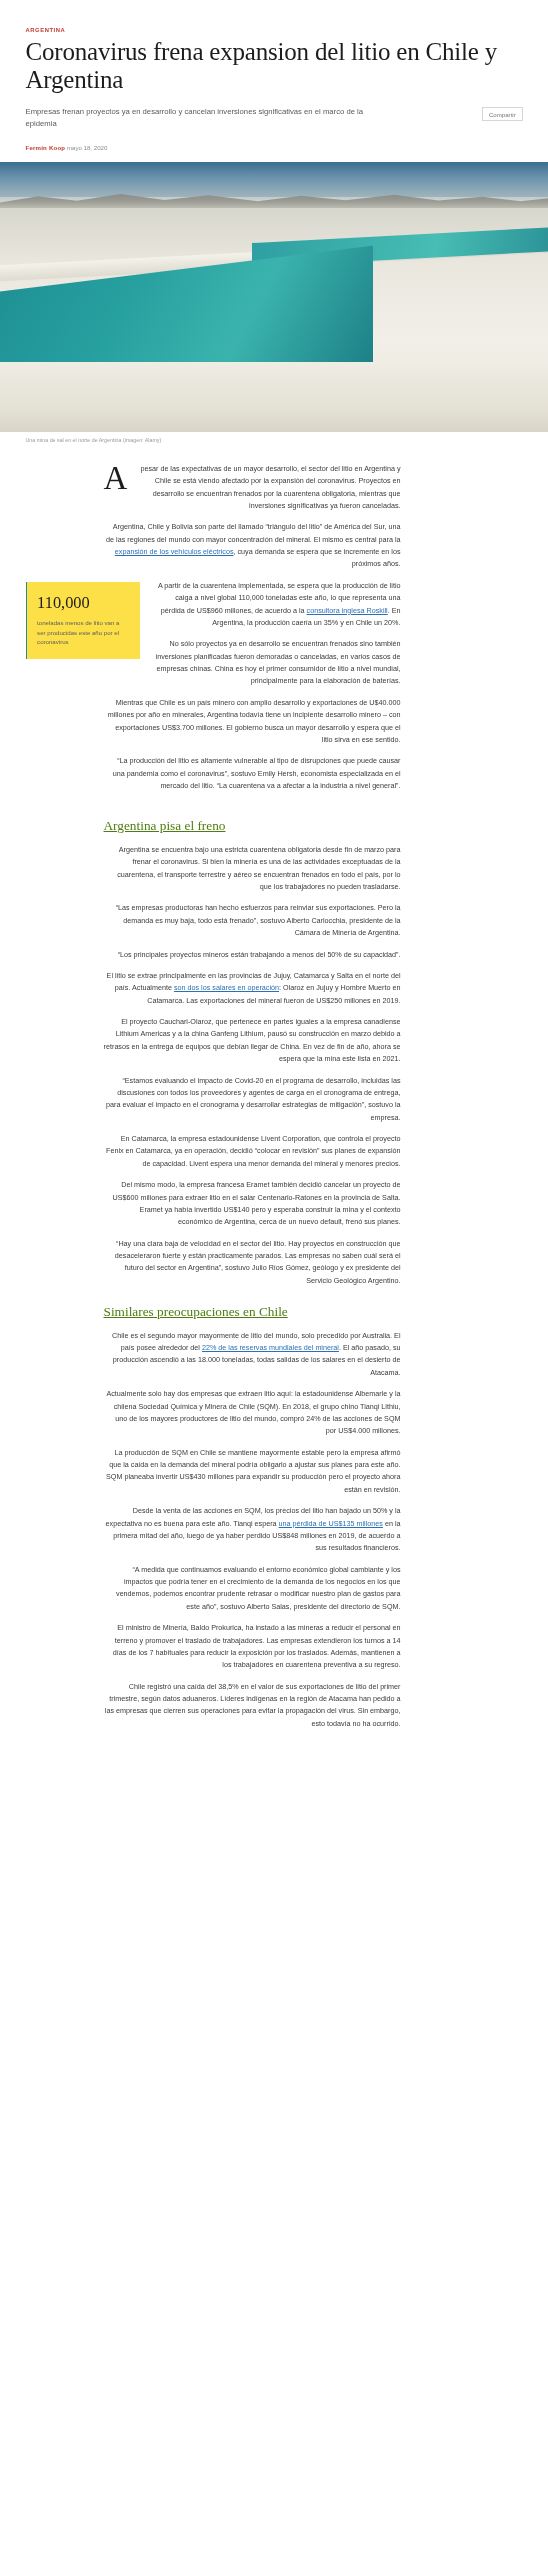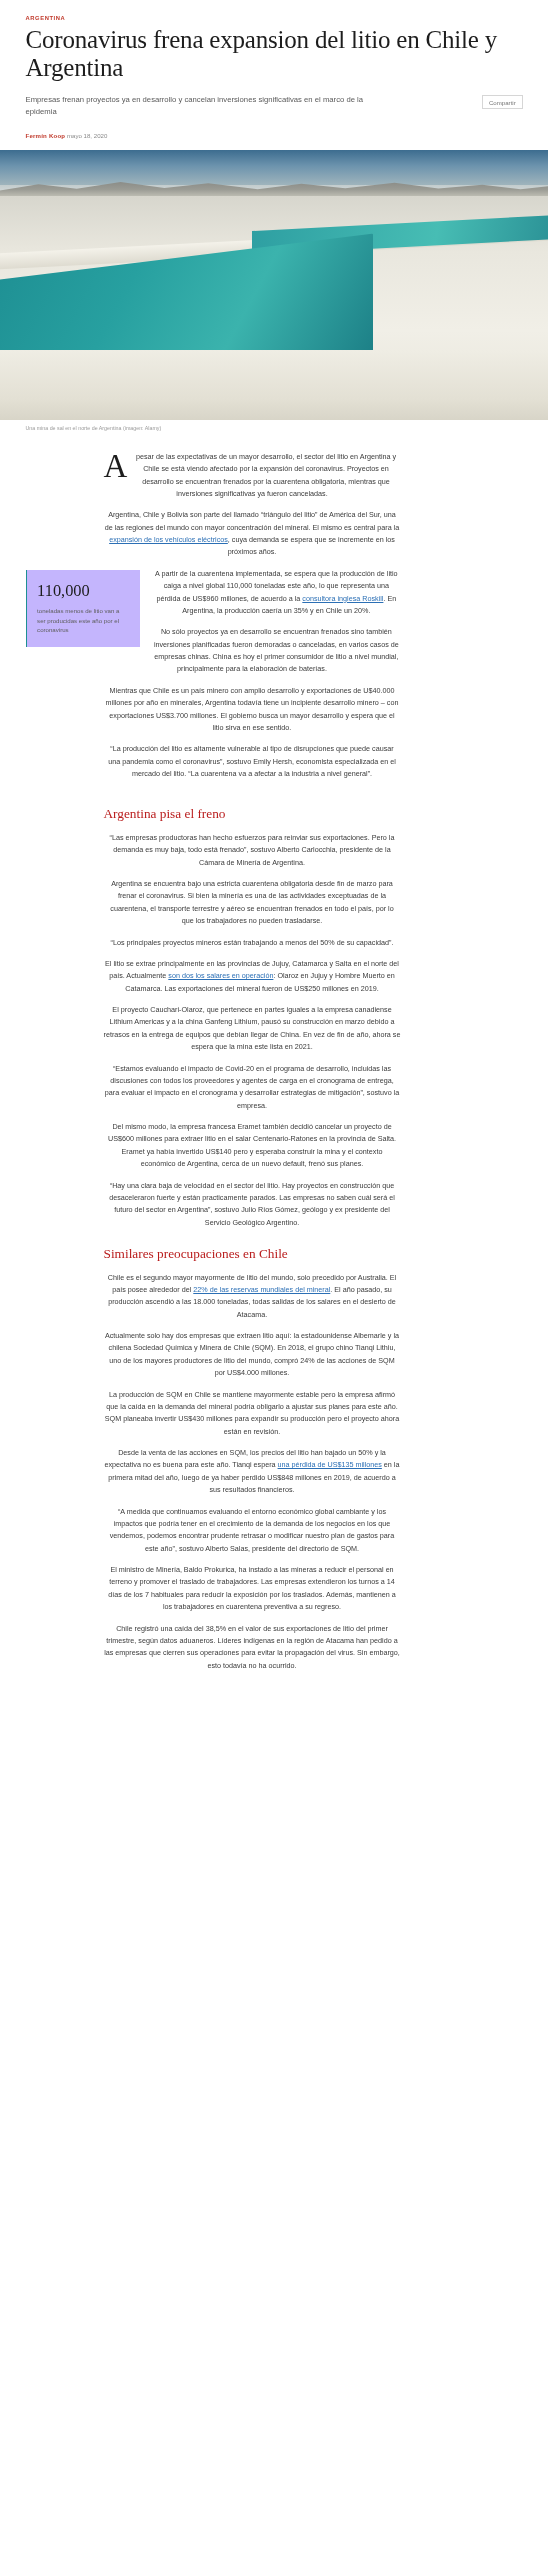--- a/index.html
+++ b/index.html
@@ -5,21 +5,21 @@
   * { box-sizing: border-box; }
   html, body { margin: 0; padding: 0; }
   body {
     width: 548px;
     background: #ffffff;
     font-family: "Liberation Sans", sans-serif;
     color: #2b2b2b;
   }
   .page {
     width: 548px;
-    margin: 0 auto;
+    margin: 12px auto;
     position: relative;
   }
   .article-head {
     padding: 15px 25.5px 0 25.5px;
   }
   .kicker {
     font-size: 5.8px;
     letter-spacing: 0.6px;
     color: #c0392b;
     text-transform: uppercase;
@@ -131,58 +131,59 @@
   }
   .col {
     width: 297px;
     margin: 0 auto 0 78px;
   }
   p.body {
     font-size: 7.2px;
     line-height: 1.72;
     color: #3a3a3a;
     margin: 0 0 9px 0;
-    text-align: center;
+    text-align: right;
   }
   p.body.first::first-letter {
     float: left;
     font-family: "Liberation Serif", serif;
     font-size: 33px;
     line-height: 0.82;
     padding: 2.1px 4.2px 0 0;
     color: #1d1d1d;
   }
   a.inline {
     color: #2b6fb5;
   }
   .pullquote {
     border-left: 1.6px solid #1e8f93;
-    background: #c4b5fd;
+    background: #fde047;
     padding: 10.6px 11.7px 11.7px 10.6px;
     width: 114px;
     float: left;
     margin: 2.1px 12.7px 7.4px -78px;
   }
   .pullquote .num {
     font-family: "Liberation Serif", serif;
     font-size: 16.4px;
     color: #1d1d1d;
     margin-bottom: 5.3px;
   }
   .pullquote .txt {
     font-size: 6.1px;
     line-height: 1.6;
     color: #5e5e5e;
   }
   h2.section {
     font-family: "Liberation Serif", serif;
     font-size: 13.3px;
     font-weight: 400;
-    color: #b91c1c;
+    color: #4d7c0f;
     margin: 17px 0 9.5px 0;
+    text-decoration: underline;
   }
   .clear { clear: both; }
   .quote-p { color: #3a3a3a; }
 </style>
 </head>
 <body>
 
 <div class="page">
 
   <div class="article-head">
@@ -226,28 +227,29 @@
       <p class="body"><span>A partir de la cuarentena implementada, se espera que la producción de litio caiga a nivel global 110,000 toneladas este año, lo que representa una pérdida de US$960 millones, de acuerdo a la </span><a class="inline" href="#">consultora inglesa Roskill</a><span>. En Argentina, la producción caería un 35% y en Chile un 20%.</span></p>
 
       <p class="body">No sólo proyectos ya en desarrollo se encuentran frenados sino también inversiones planificadas fueron demoradas o canceladas, en varios casos de empresas chinas. China es hoy el primer consumidor de litio a nivel mundial, principalmente para la elaboración de baterías.</p>
       <p class="body">Mientras que Chile es un país minero con amplio desarrollo y exportaciones de U$40.000 millones por año en minerales, Argentina todavía tiene un incipiente desarrollo minero – con exportaciones US$3.700 millones. El gobierno busca un mayor desarrollo y espera que el litio sirva en ese sentido.</p>
       <p class="body quote-p">“La producción del litio es altamente vulnerable al tipo de disrupciones que puede causar una pandemia como el coronavirus”, sostuvo Emily Hersh, economista especializada en el mercado del litio. “La cuarentena va a afectar a la industria a nivel general”.</p>
 
       <div class="clear"></div>
 
       <h2 class="section">Argentina pisa el freno</h2>
 
+      <p class="body">Argentina se encuentra bajo una estricta cuarentena obligatoria desde fin de marzo para frenar el coronavirus. Si bien la minería es una de las actividades exceptuadas de la cuarentena, el transporte terrestre y aéreo se encuentran frenados en todo el país, por lo que los trabajadores no pueden trasladarse.</p>
       <p class="body quote-p">“Las empresas productoras han hecho esfuerzos para reinviar sus exportaciones. Pero la demanda es muy baja, todo está frenado”, sostuvo Alberto Carlocchia, presidente de la Cámara de Minería de Argentina.</p>
-      <p class="body">Argentina se encuentra bajo una estricta cuarentena obligatoria desde fin de marzo para frenar el coronavirus. Si bien la minería es una de las actividades exceptuadas de la cuarentena, el transporte terrestre y aéreo se encuentran frenados en todo el país, por lo que los trabajadores no pueden trasladarse.</p>
       <p class="body quote-p">“Los principales proyectos mineros están trabajando a menos del 50% de su capacidad”.</p>
 
       <p class="body"><span>El litio se extrae principalmente en las provincias de Jujuy, Catamarca y Salta en el norte del país. Actualmente </span><a class="inline" href="#">son dos los salares en operación</a><span>: Olaroz en Jujuy y Hombre Muerto en Catamarca. Las exportaciones del mineral fueron de US$250 millones en 2019.</span></p>
 
       <p class="body">El proyecto Cauchari-Olaroz, que pertenece en partes iguales a la empresa canadiense Lithium Americas y a la china Ganfeng Lithium, pausó su construcción en marzo debido a retrasos en la entrega de equipos que debían llegar de China. En vez de fin de año, ahora se espera que la mina este lista en 2021.</p>
       <p class="body quote-p">“Estamos evaluando el impacto de Covid-20 en el programa de desarrollo, incluidas las discusiones con todos los proveedores y agentes de carga en el cronograma de entrega, para evaluar el impacto en el cronograma y desarrollar estrategias de mitigación”, sostuvo la empresa.</p>
+      <p class="body">En Catamarca, la empresa estadounidense Livent Corporation, que controla el proyecto Fenix en Catamarca, ya en operación, decidió “colocar en revisión” sus planes de expansión de capacidad. Livent espera una menor demanda del mineral y menores precios.</p>
       <p class="body">Del mismo modo, la empresa francesa Eramet también decidió cancelar un proyecto de US$600 millones para extraer litio en el salar Centenario-Ratones en la provincia de Salta. Eramet ya había invertido US$140 pero y esperaba construir la mina y el contexto económico de Argentina, cerca de un nuevo default, frenó sus planes.</p>
       <p class="body quote-p">“Hay una clara baja de velocidad en el sector del litio. Hay proyectos en construcción que desaceleraron fuerte y están practicamente parados. Las empresas no saben cuál será el futuro del sector en Argentina”, sostuvo Julio Ríos Gómez, geólogo y ex presidente del Servicio Geológico Argentino.</p>
 
       <h2 class="section">Similares preocupaciones en Chile</h2>
 
       <p class="body"><span>Chile es el segundo mayor mayormente de litio del mundo, solo precedido por Australia. El país posee alrededor del </span><a class="inline" href="#">22% de las reservas mundiales del mineral</a><span>. El año pasado, su producción ascendió a las 18.000 toneladas, todas salidas de los salares en el desierto de Atacama.</span></p>
 
       <p class="body">Actualmente solo hay dos empresas que extraen litio aquí: la estadounidense Albemarle y la chilena Sociedad Química y Minera de Chile (SQM). En 2018, el grupo chino Tianqi Lithiu, uno de los mayores productores de litio del mundo, compró 24% de las acciones de SQM por US$4.000 millones.</p>
       <p class="body">La producción de SQM en Chile se mantiene mayormente estable pero la empresa afirmó que la caída en la demanda del mineral podría obligarlo a ajustar sus planes para este año. SQM planeaba invertir US$430 millones para expandir su producción pero el proyecto ahora están en revisión.</p>
 

